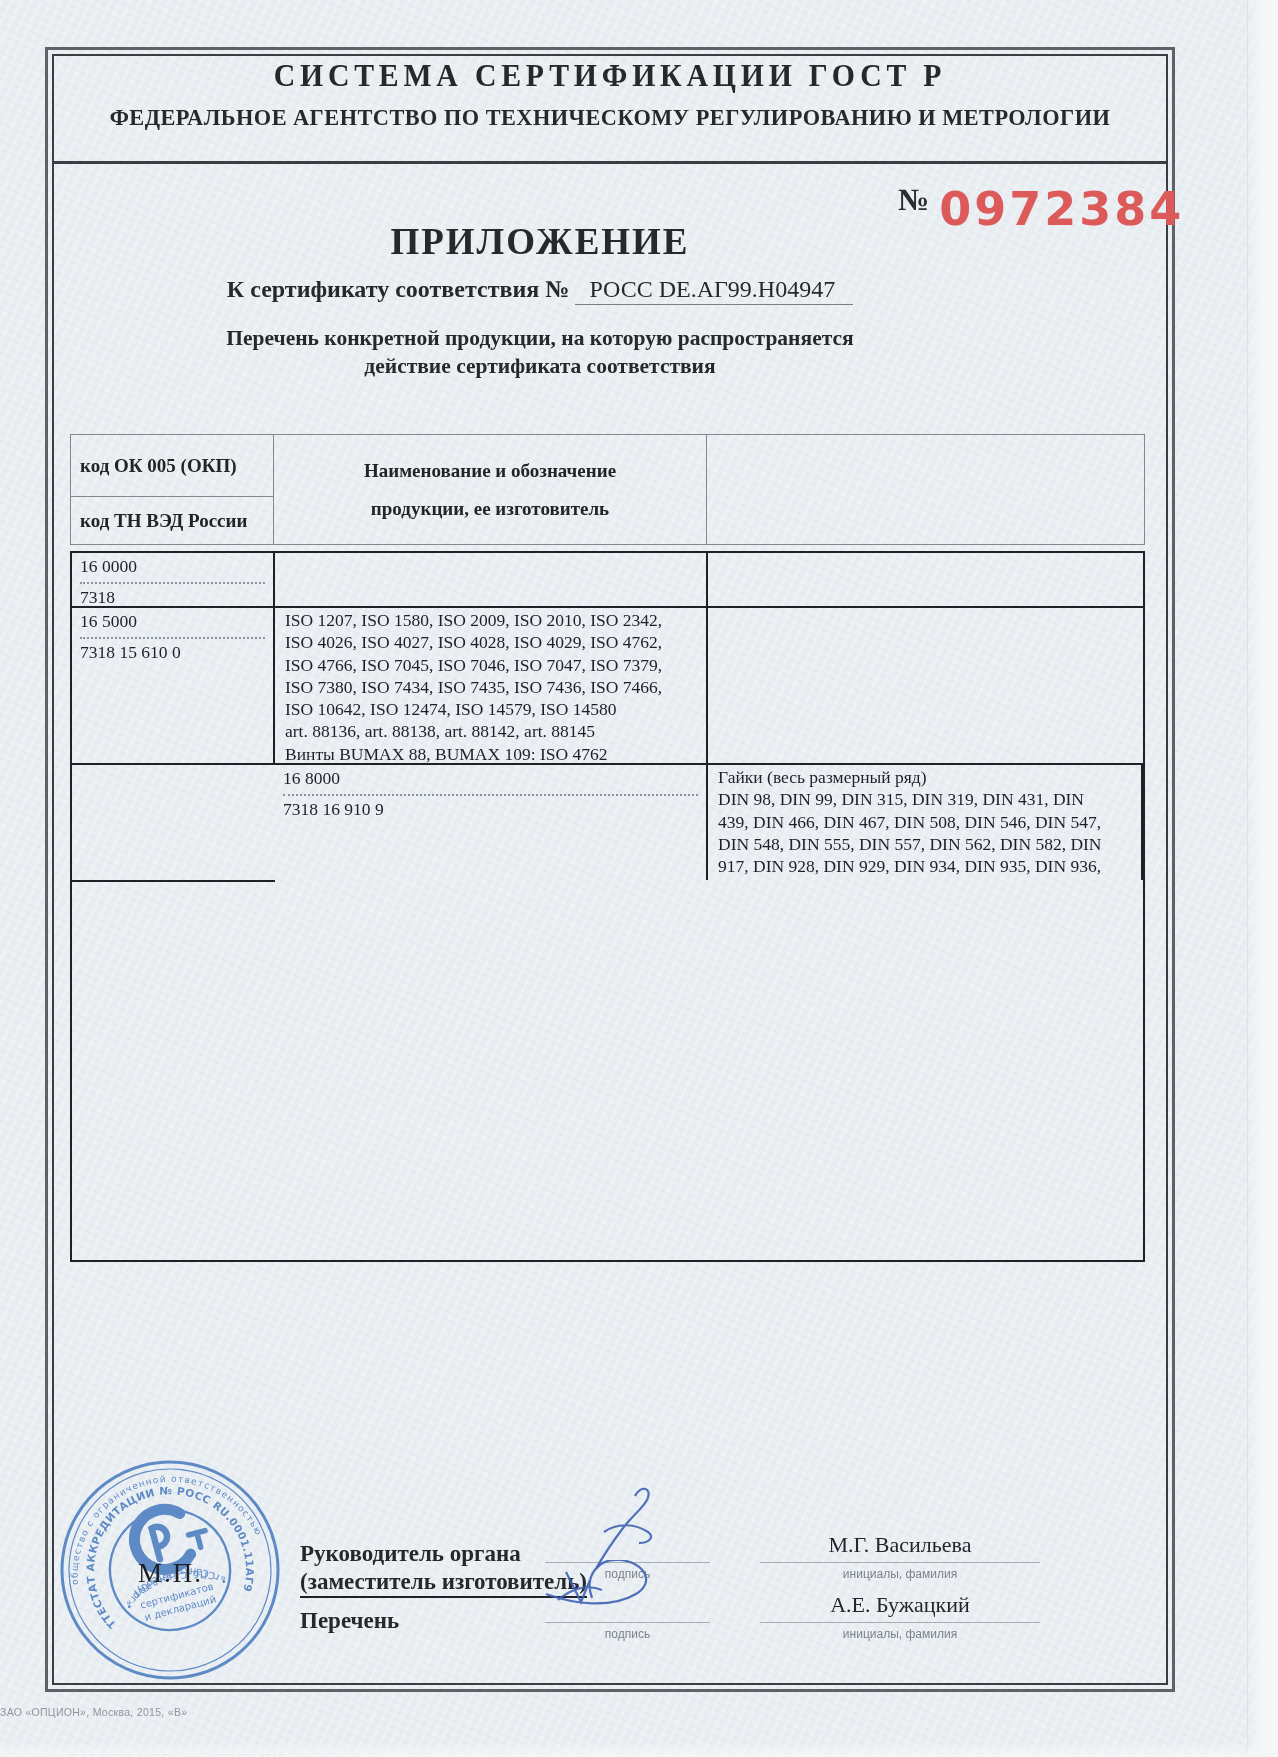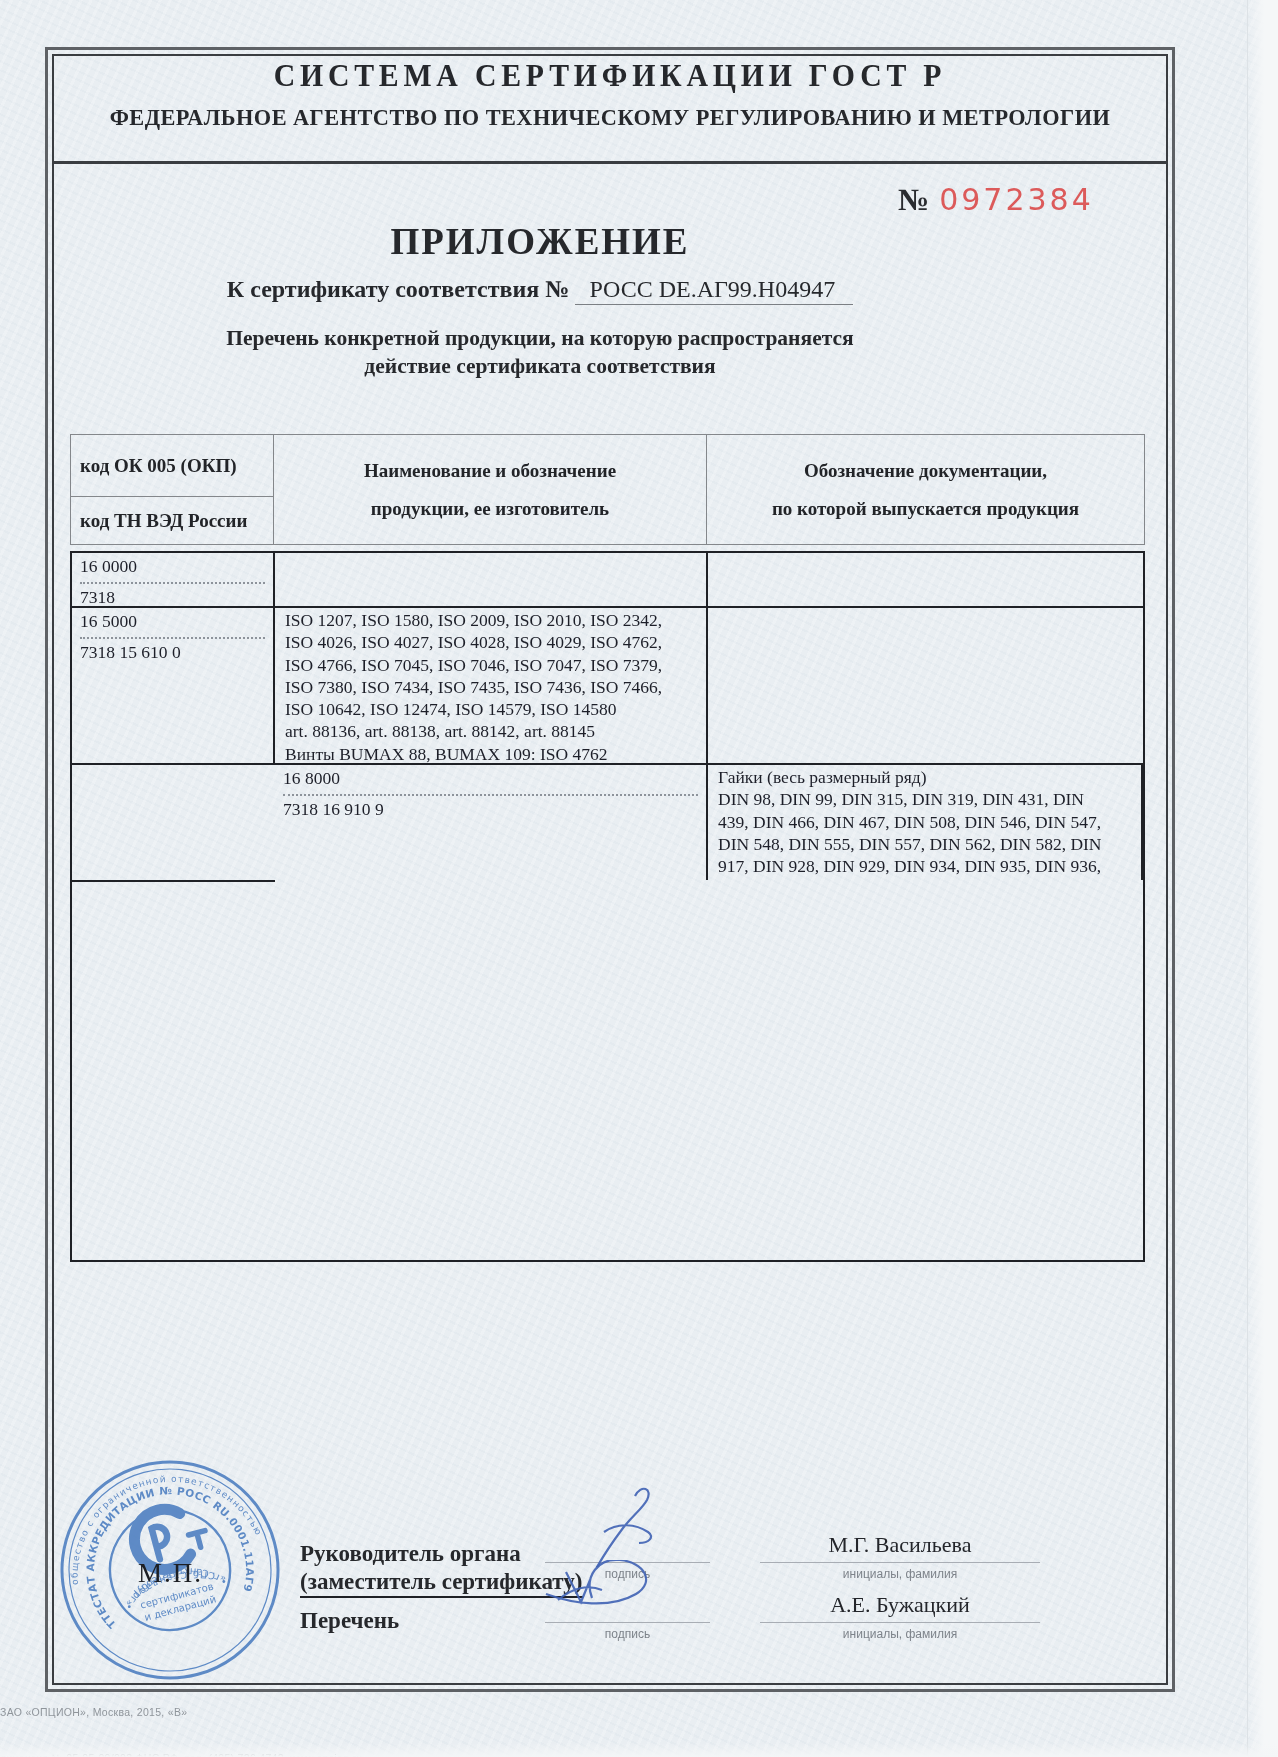--- a/index.html
+++ b/index.html
@@ -24,22 +24,22 @@
   .frame-inner{left:52px;top:54px;width:1116px;height:1631px;border:2px solid #3a3d41;box-sizing:border-box;}
   .head-sep{left:54px;top:161px;width:1112px;height:3px;background:#3a3d41;}
   
   .h1{left:54px;top:58px;width:1112px;text-align:center;font-size:31px;font-weight:bold;
       letter-spacing:5px;transform:scaleX(.96);transform-origin:center;white-space:nowrap;}
   .h2{left:54px;top:104px;width:1112px;text-align:center;font-size:24px;font-weight:bold;
       letter-spacing:0.5px;transform:scaleX(.93);transform-origin:center;white-space:nowrap;}
   
   .serial{left:898px;top:182px;display:flex;align-items:flex-start;gap:10px;}
   .serial .no{font-size:31px;font-weight:bold;color:#2a2c30;}
-  .serial .digits{font-family:"DejaVu Sans","Liberation Sans",sans-serif;font-size:30px;
-      color:#dc5a5a;letter-spacing:3px;font-weight:400;}
+  .serial .digits{font-family:"DejaVu Sans","Liberation Sans",sans-serif;font-size:46px;
+      color:#dc5a5a;letter-spacing:3px;font-weight:700;}
   
   .title{left:70px;top:220px;width:940px;text-align:center;font-size:37px;font-weight:bold;letter-spacing:2px;}
   .certline{left:70px;top:276px;width:940px;text-align:center;font-size:24px;font-weight:bold;white-space:nowrap;}
   .certline .num{font-weight:normal;border-bottom:1.5px solid #7b7f84;padding:0 18px 2px 14px;margin-left:6px;}
   .desc{left:70px;top:324px;width:940px;text-align:center;font-size:21.5px;font-weight:bold;
         line-height:28px;white-space:pre-line;}
   
   .thead{left:70px;top:434px;width:1075px;height:111px;border:1.5px solid #84878b;box-sizing:border-box;
          display:grid;grid-template-columns:203px 433px 1fr;font-size:19px;color:#222428;font-weight:bold;}
   .thead .c1{display:flex;flex-direction:column;border-right:1.5px solid #84878b;}
@@ -96,22 +96,20 @@
 <div class="abs desc">Перечень конкретной продукции,  на которую распространяется
 действие сертификата соответствия</div>
 
 <div class="abs thead">
   <div class="c1">
     <div class="t">код ОК 005 (ОКП)</div>
     <div class="b">код ТН ВЭД России</div>
   </div>
   <div class="c2">Наименование и обозначение
 продукции, ее изготовитель</div>
-  <div class="c3">Обозначение документации,
-по которой выпускается продукция</div>
 </div>
 
 <div class="abs dtable">
   <div class="cell-code">
     <div>16 0000</div>
     <div class="dotted"></div>
     <div>7318</div>
   </div>
   <div class="cell-name"></div>
   <div class="cell-docs"></div>
@@ -180,21 +178,21 @@
   <g fill="none" stroke="#4b7dc0" stroke-linecap="round">
     <path d="M 24 -52 A 30 30 0 1 0 24 -10" stroke-width="11"></path>
     <path d="M -7 -13 L -7 -45 a 10 10 0 1 1 0 19" stroke-width="6.5"></path>
     <path d="M 27 -29 h 17 m -8.5 0 v 15" stroke-width="5.5"></path>
   </g>
 </svg>
 
 <div class="abs mp">М.П.</div>
 
 <div class="abs role1a">Руководитель органа</div>
-<div class="abs role1b">(заместитель сертификату)</div>
+<div class="abs role1b">(заместитель изготовитель)</div>
 <div class="abs role2">Перечень</div>
 
 <svg class="abs sig-svg" style="left:555px;top:1482px" width="130" height="85" xmlns="http://www.w3.org/2000/svg">
   <path d="M 80 14 c 6 -12 18 -8 12 4 c -5 9 -13 14 -24 28 c -12 16 -25 36 -33 52 m 14 -48 c 14 -10 32 -8 44 0 c 7 5 1 11 -9 11" fill="none" stroke="#3f62b4" stroke-width="2.2" opacity=".9"></path>
 </svg>
 <svg class="abs sig-svg" style="left:540px;top:1560px" width="180" height="70" xmlns="http://www.w3.org/2000/svg">
   <path d="M 18 40 c 14 -12 30 -16 44 -10 m -36 -18 l 15 30 l 9 -22 m 2 18 c -8 -22 6 -40 28 -38 c 24 2 36 22 16 34 c -26 15 -62 10 -90 0" fill="none" stroke="#3f62b4" stroke-width="2.2" opacity=".9"></path>
 </svg>
 
 <div class="abs sigline" style="left:545px;top:1562px;width:165px"></div>

